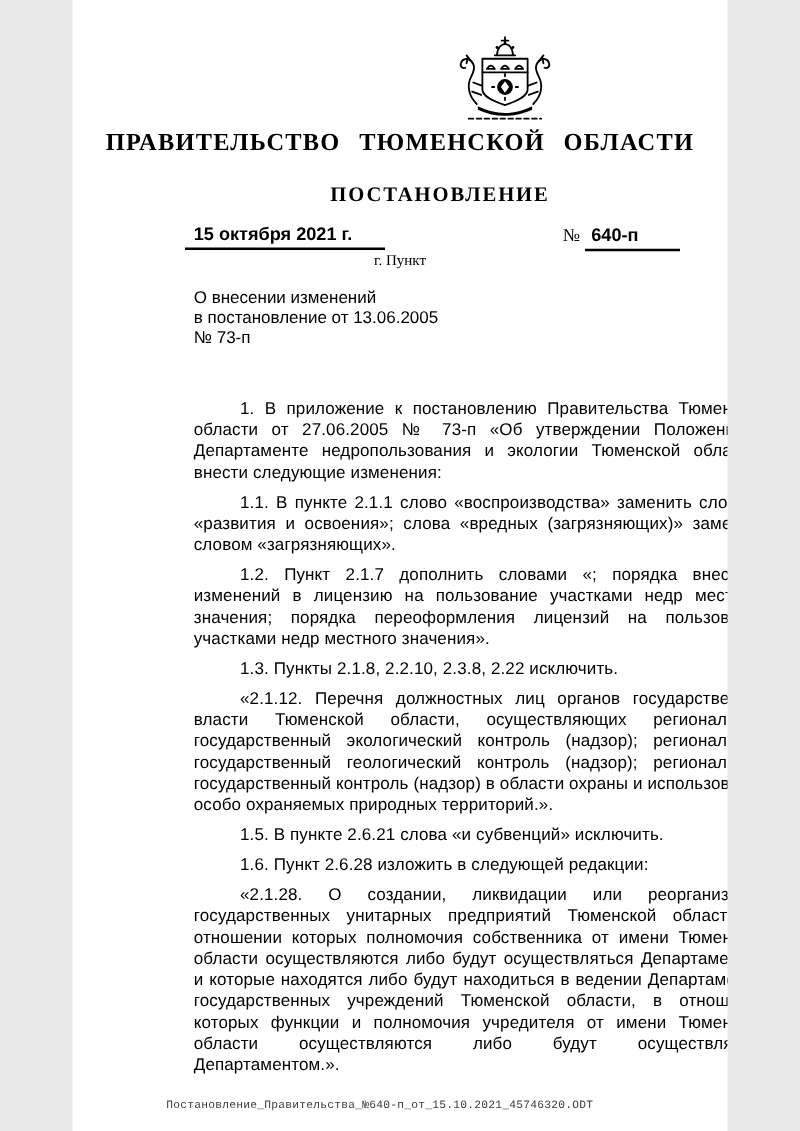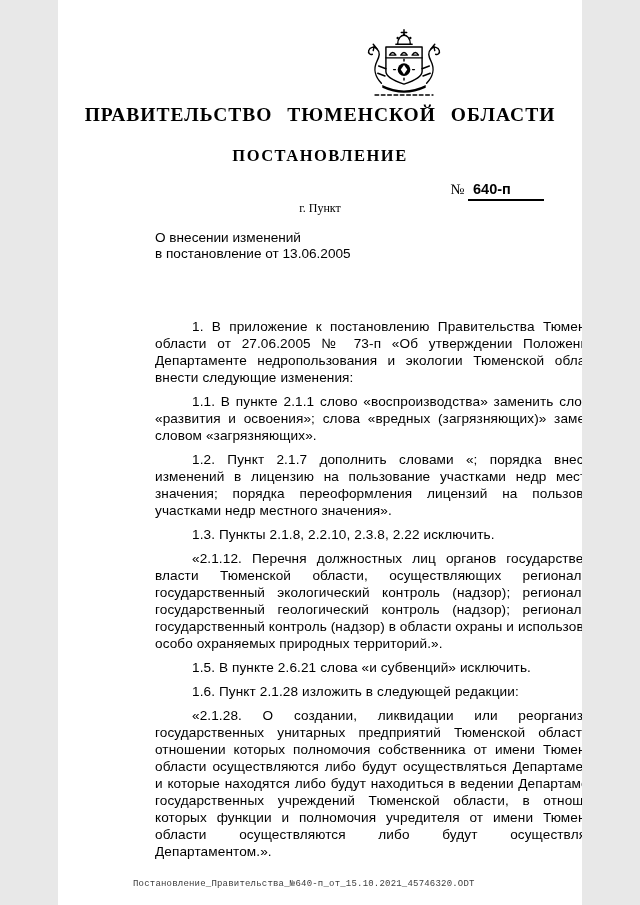--- a/index.html
+++ b/index.html
@@ -11,20 +11,21 @@
   .coat{position:absolute;top:28px;left:287px;width:118px;height:76px;}
   .org-name{
     position:absolute;top:104px;left:0;width:100%;text-align:center;margin:0;
     font-family:"Liberation Serif",serif;font-weight:bold;font-size:19.5px;
     letter-spacing:1px;word-spacing:9px;
   }
   .doc-type{
     position:absolute;top:146px;left:0;width:100%;text-align:center;margin:0;
     font-family:"Liberation Serif",serif;font-weight:bold;font-size:16.5px;
     letter-spacing:1.5px;
+    padding-left:32px;
   }
   .date-row{position:absolute;top:180px;left:0;width:100%;height:22px;}
   .doc-date{
     position:absolute;left:90px;top:0;display:inline-block;width:160px;
     border-bottom:2px solid #000;font-weight:bold;font-size:14.5px;
     padding:0 0 2px 7px;box-sizing:border-box;
   }
   .number-group{position:absolute;right:38px;top:0;}
   .number-sign{font-family:"Liberation Serif",serif;font-size:14.5px;padding-right:4px;}
   .doc-number{
@@ -92,50 +93,52 @@
 
       <path class="fl" d="M36 63 Q60 75 84 63 L84 66 Q60 77 36 66 Z"></path>
       <path class="ln" d="M28 74 H92" stroke-width="1.3" stroke-dasharray="4 3"></path>
     </svg>
   </div>
 
   <h1 class="org-name">ПРАВИТЕЛЬСТВО ТЮМЕНСКОЙ ОБЛАСТИ</h1>
   <h2 class="doc-type">ПОСТАНОВЛЕНИЕ</h2>
 
   <div class="date-row">
+    <span class="doc-date">15 октября 2021 г.</span>
     <span class="number-group">
       <span class="number-sign">№</span><span class="doc-number">640-п</span>
     </span>
   </div>
 
   <div class="city">г. Пункт</div>
 
   <div class="subject">
 
       <div class="subject-line">О внесении изменений</div>
 
       <div class="subject-line">в постановление от 13.06.2005</div>
 
+      <div class="subject-line">№ 73-п</div>
     </div>
 
   <div class="body-text">
 
       <p class="para">1. В приложение к постановлению Правительства Тюменской области от 27.06.2005 № 73-п «Об утверждении Положения о Департаменте недропользования и экологии Тюменской области» внести следующие изменения:</p>
 
       <p class="para">1.1. В пункте 2.1.1 слово «воспроизводства» заменить словами «развития и освоения»; слова «вредных (загрязняющих)» заменить словом «загрязняющих».</p>
 
       <p class="para">1.2. Пункт 2.1.7 дополнить словами «; порядка внесения изменений в лицензию на пользование участками недр местного значения; порядка переоформления лицензий на пользование участками недр местного значения».</p>
 
       <p class="para">1.3. Пункты 2.1.8, 2.2.10, 2.3.8, 2.22 исключить.</p>
 
 
       <p class="para">«2.1.12. Перечня должностных лиц органов государственной власти Тюменской области, осуществляющих региональный государственный экологический контроль (надзор); региональный государственный геологический контроль (надзор); региональный государственный контроль (надзор) в области охраны и использования особо охраняемых природных территорий.».</p>
 
       <p class="para">1.5. В пункте 2.6.21 слова «и субвенций» исключить.</p>
 
-      <p class="para">1.6. Пункт 2.1.28 изложить в следующей редакции:</p>
+      <p class="para">1.6. Пункт 2.6.28 изложить в следующей редакции:</p>
 
       <p class="para">«2.1.28. О создании, ликвидации или реорганизации государственных унитарных предприятий Тюменской области, в отношении которых полномочия собственника от имени Тюменской области осуществляются либо будут осуществляться Департаментом и которые находятся либо будут находиться в ведении Департамента, государственных учреждений Тюменской области, в отношении которых функции и полномочия учредителя от имени Тюменской области осуществляются либо будут осуществляться Департаментом.».</p>
     </div>
 
   <div class="footer-filename">Постановление_Правительства_№640-п_от_15.10.2021_45746320.ODT</div>
 
 </div>
 
 </body></html>

